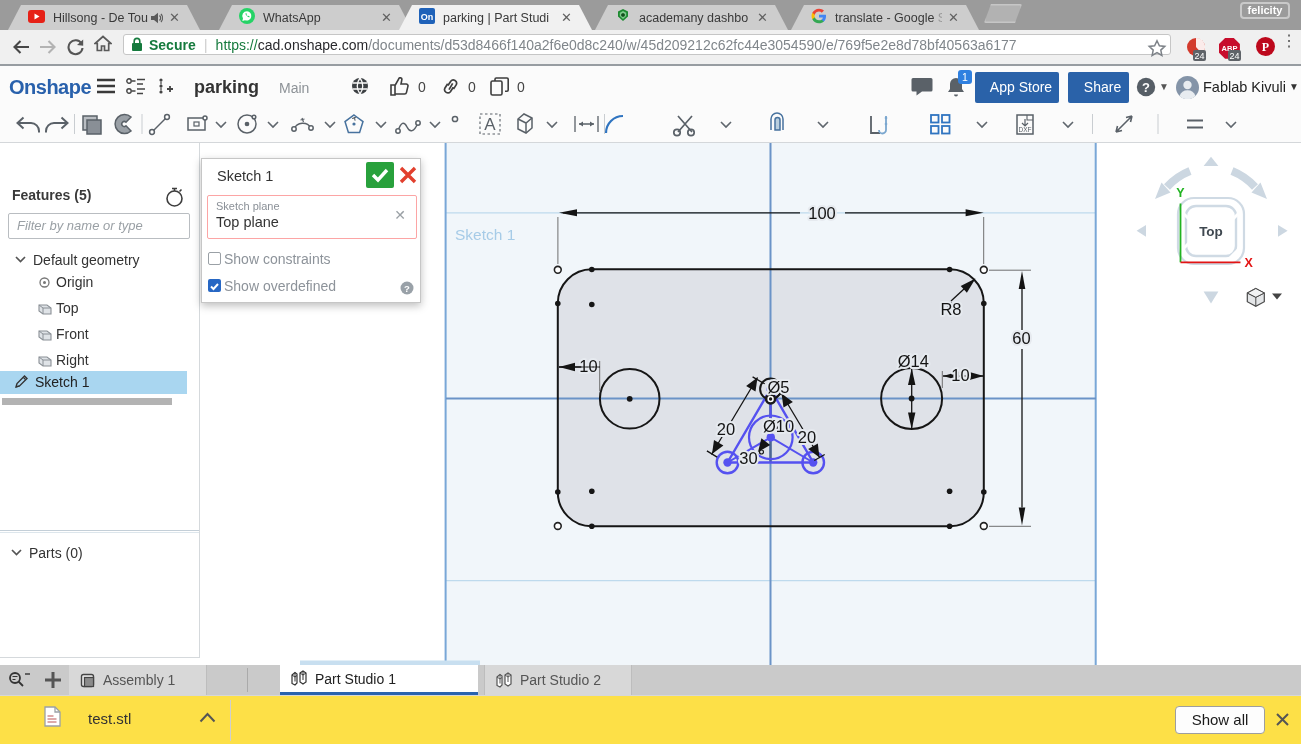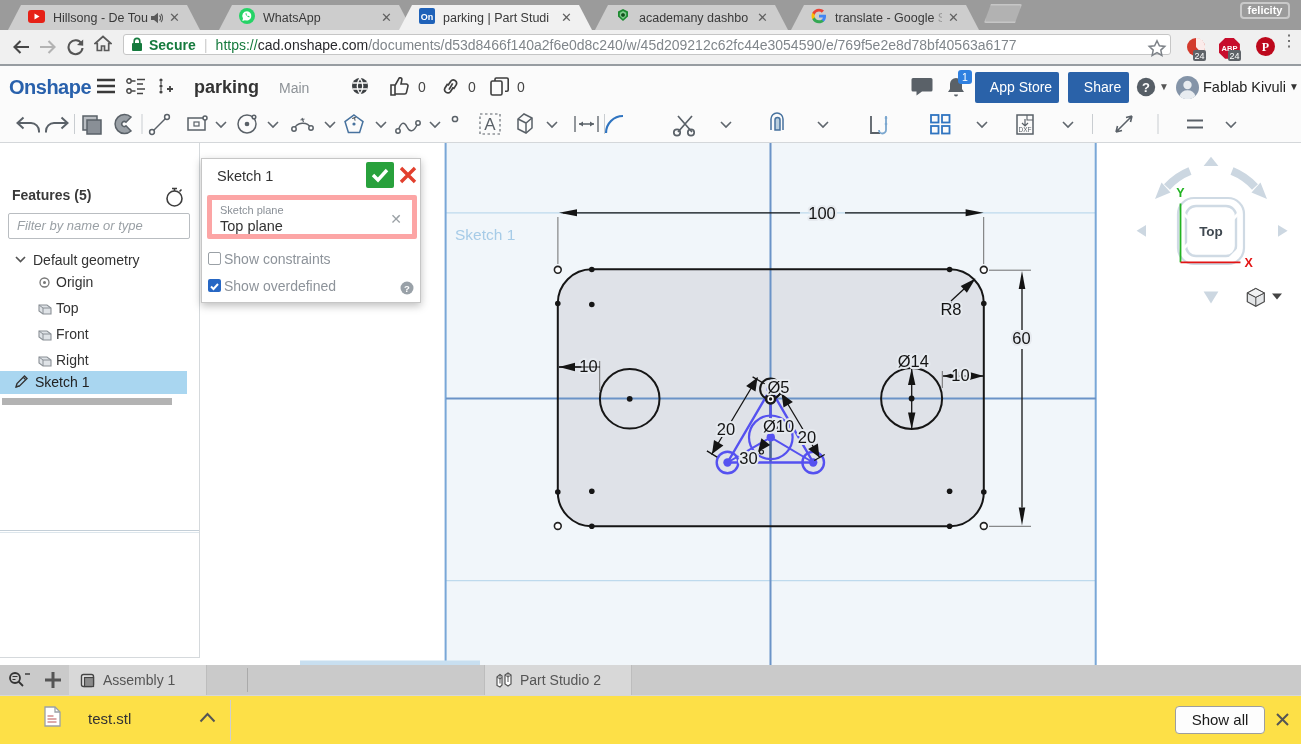--- a/index.html
+++ b/index.html
@@ -40,21 +40,21 @@
 #filter{position:absolute;left:8px;top:70px;width:182px;height:26px;border:1px solid #b9bdc1;border-radius:2px;background:#fff;color:#9aa0a5;font-style:italic;font-size:13px;line-height:24px;padding-left:8px;}
 .trow{position:absolute;left:0;width:188px;height:22px;line-height:22px;}
 #sk1{position:absolute;left:0;top:228px;width:187px;height:23px;background:#a9d6f0;line-height:23px;}
 #hscroll{position:absolute;left:2px;top:255px;width:170px;height:7px;background:#b3b3b3;}
 #psep{position:absolute;left:0;top:387px;width:199px;height:3px;border-top:1px solid #c4cfd8;border-bottom:1px solid #dde6ec;}
 
 #dialog{position:absolute;left:201px;top:158px;width:220px;height:145px;background:#fff;border:1px solid #c6c6c6;box-shadow:0 3px 8px rgba(0,0,0,.25);}
 #dialog .ttl{position:absolute;left:15px;top:9px;font-size:14.5px;color:#333;}
 #dok{position:absolute;left:164px;top:3px;width:28px;height:26px;background:#28a13c;border-radius:2px;}
 #dcancel{position:absolute;left:196px;top:5px;width:20px;height:22px;}
-#dplane{position:absolute;left:5px;top:36px;width:210px;height:44px;border:5px solid #fca5a5;border-radius:2px;padding-left:36px;}
+#dplane{position:absolute;left:5px;top:36px;width:210px;height:44px;border:1px solid #fca5a5;border-radius:2px;padding-left:36px;}
 #dplane .lb{position:absolute;left:8px;top:4px;font-size:11px;color:#8a9097;}
 #dplane .vl{position:absolute;left:8px;top:18px;font-size:14.5px;color:#333;}
 #dplane .xx{position:absolute;right:10px;top:11px;font-size:14px;color:#9aa0a5;}
 .dchk{position:absolute;left:6px;width:13px;height:13px;}
 .dlbl{position:absolute;left:22px;font-size:14px;color:#8d939a;}
 
 #btabs{position:absolute;left:0;top:665px;width:1301px;height:30px;background:#cacaca;}
 .btab{position:absolute;top:0;height:30px;display:flex;align-items:center;font-size:14px;color:#555;padding:0 10px;}
 
 #dlbar{position:absolute;left:0;top:695px;width:1301px;height:49px;background:#fde047;border-top:1px solid #d7d7d7;}
@@ -453,20 +453,23 @@
  <div class="trow" style="top:180px;"><svg style="margin-left:38px;vertical-align:-2px;" width="14" height="13" viewBox="0 0 14 13">
         <path d="M1 3h8l4 3v6H5L1 9z" fill="#dfe3e7" stroke="#8a9096" stroke-width="1.1"></path>
         <path d="M1 3l4 3h8M5 6v6" stroke="#8a9096" stroke-width="1" fill="none"></path>
       </svg><span style="margin-left:4px;">Front</span></div>
  <div id="sk1"><svg style="margin-left:14px;vertical-align:-2px;" width="15" height="15" viewBox="0 0 15 15">
         <path d="M2 13l1-3.5L10.5 2l2.5 2.5L5.5 12z" fill="none" stroke="#333" stroke-width="1.4"></path>
         <path d="M2 13l3.5-1M9.5 3.5l2 2" stroke="#333" stroke-width="1.2"></path>
       </svg><span style="margin-left:6px;color:#222;">Sketch 1</span></div>
  <div id="hscroll"></div>
  <div id="psep"></div>
+ <div class="trow" style="top:399px;"><svg style="margin-left:11px;vertical-align:2px;" width="11" height="7" viewBox="0 0 11 7">
+        <path d="M1 1l4.5 4.5L10 1" stroke="#555" stroke-width="1.7" fill="none"></path>
+      </svg><span style="margin-left:7px;">Parts (0)</span></div>
 </div>
 
 <div id="dialog">
  <div class="ttl">Sketch 1</div>
  <div id="dok"><svg width="28" height="26" viewBox="0 0 28 26">
         <path d="M7 13l5 5 9-10" fill="none" stroke="#fff" stroke-width="3.4"></path>
       </svg></div>
  <div id="dcancel"><svg width="20" height="22" viewBox="0 0 20 22">
         <path d="M3 4l14 14M17 4L3 18" stroke="#e2402e" stroke-width="3.4"></path>
       </svg></div>
@@ -496,20 +499,26 @@
     </svg>
  <svg style="position:absolute;left:44px;top:6px;" width="18" height="18" viewBox="0 0 18 18">
       <path d="M9 1v16M1 9h16" stroke="#555" stroke-width="3"></path>
     </svg>
  <div style="position:absolute;left:247px;top:3px;width:1px;height:24px;background:#aaa;"></div>
  <div class="btab" style="left:69px;width:138px;background:#d8d8d8;border-right:1px solid #bdbdbd;">
   <svg width="17" height="17" viewBox="0 0 17 17" style="margin-right:7px;">
         <rect x="2.5" y="2.5" width="12" height="12" rx="2" fill="#e8e8e8" stroke="#444" stroke-width="1.4"></rect>
         <rect x="5.5" y="5.5" width="9" height="9" fill="#8b8b8b" stroke="#444" stroke-width="1.2"></rect>
       </svg>Assembly 1</div>
+ <div class="btab" style="left:280px;width:198px;background:#fff;border-bottom:3px solid #2a63ae;color:#222;">
+  <svg width="18" height="17" viewBox="0 0 18 17" style="margin-right:7px;">
+        <path d="M2 5l3-2.5 2 1.5v9L5 15l-3-1.5z" fill="#fff" stroke="#333" stroke-width="1.2"></path>
+        <path d="M10 3l3-2 3 2v9l-3 2-3-2z" fill="#fff" stroke="#333" stroke-width="1.2"></path>
+        <path d="M13 1v9M10 3l3 2 3-2M5 2.5v9M2 5l3 2 2-1.5" fill="none" stroke="#333" stroke-width="1"></path>
+      </svg>Part Studio 1</div>
  <div class="btab" style="left:484px;width:148px;background:#d8d8d8;border-left:1px solid #bdbdbd;border-right:1px solid #bdbdbd;">
   <svg width="18" height="17" viewBox="0 0 18 17" style="margin-right:7px;">
         <path d="M2 5l3-2.5 2 1.5v9L5 15l-3-1.5z" fill="#fff" stroke="#555" stroke-width="1.2"></path>
         <path d="M10 3l3-2 3 2v9l-3 2-3-2z" fill="#fff" stroke="#555" stroke-width="1.2"></path>
         <path d="M13 1v9M10 3l3 2 3-2M5 2.5v9M2 5l3 2 2-1.5" fill="none" stroke="#555" stroke-width="1"></path>
       </svg>Part Studio 2</div>
 </div>
 
 <div id="dlbar">
  <svg style="position:absolute;left:44px;top:10px;" width="17" height="21" viewBox="0 0 17 21">

